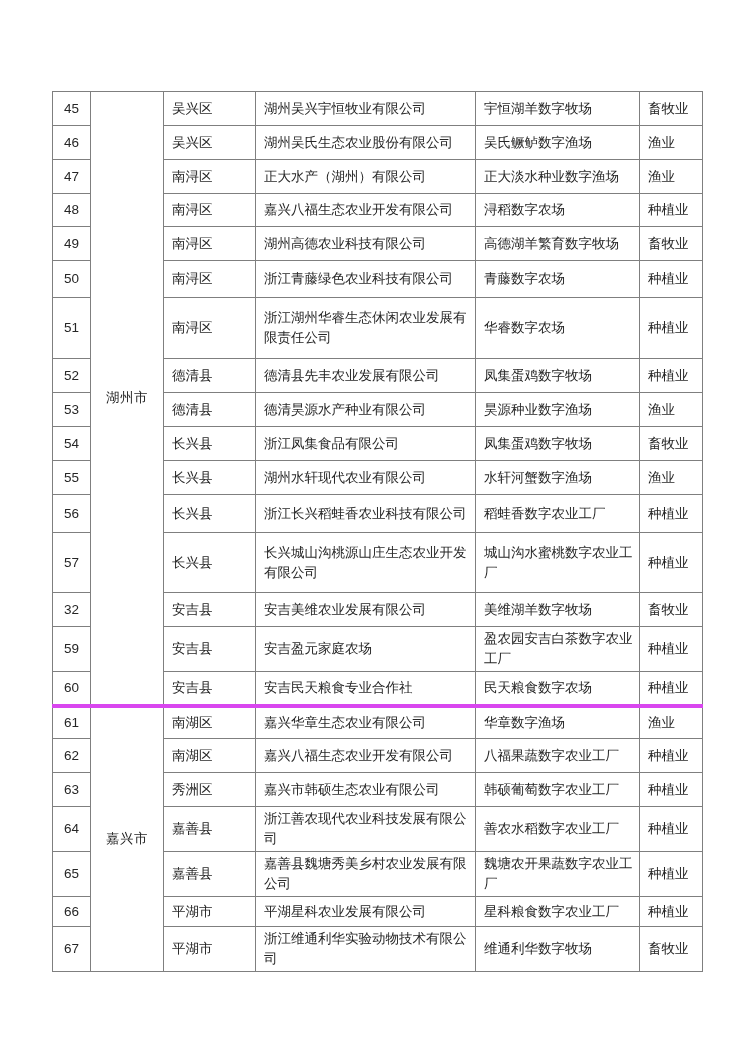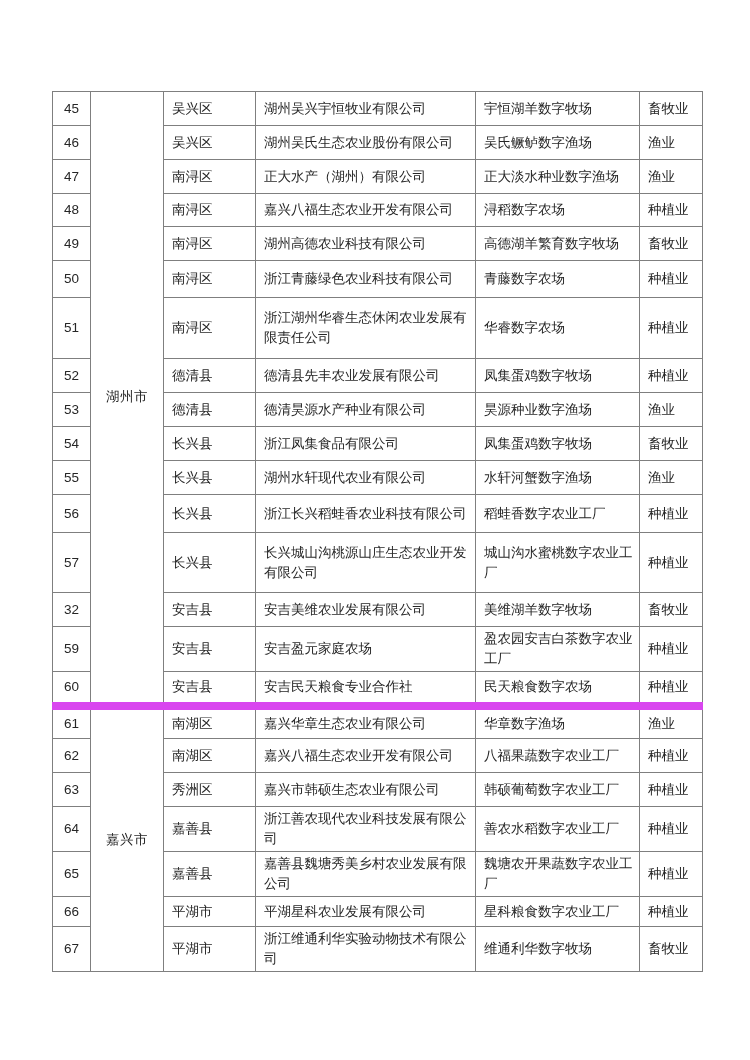--- a/index.html
+++ b/index.html
@@ -36,21 +36,21 @@
     font-family: "Liberation Sans", "DejaVu Sans", sans-serif;
     text-align: center;
     padding: 2px 2px;
   }
   td.city-cell {
     text-align: center;
     padding: 2px 2px;
     letter-spacing: 0.5px;
   }
   tr.group-start td {
-    border-top: 8px solid #d946ef;
+    border-top: 4px solid #d946ef;
   }
 </style>
 </head>
 <body>
 
 <table class="doc-table">
   <colgroup>
     <col style="width:38px">
     <col style="width:73px">
     <col style="width:92px">

